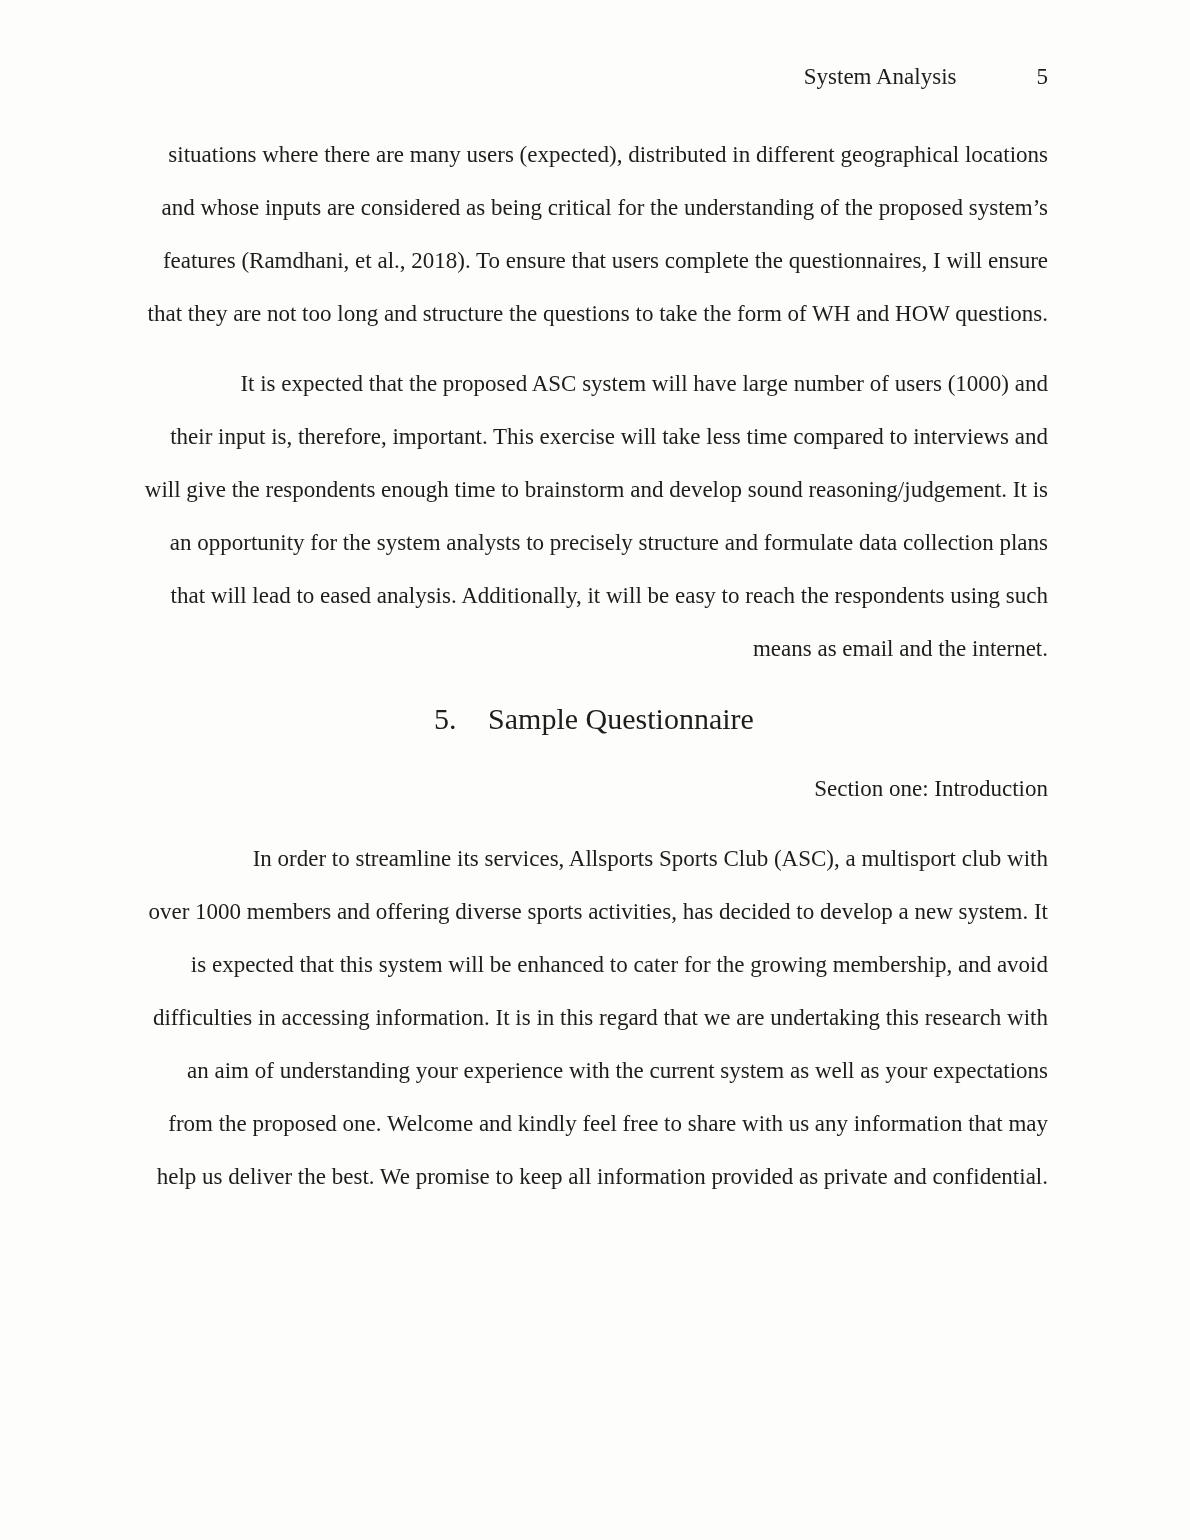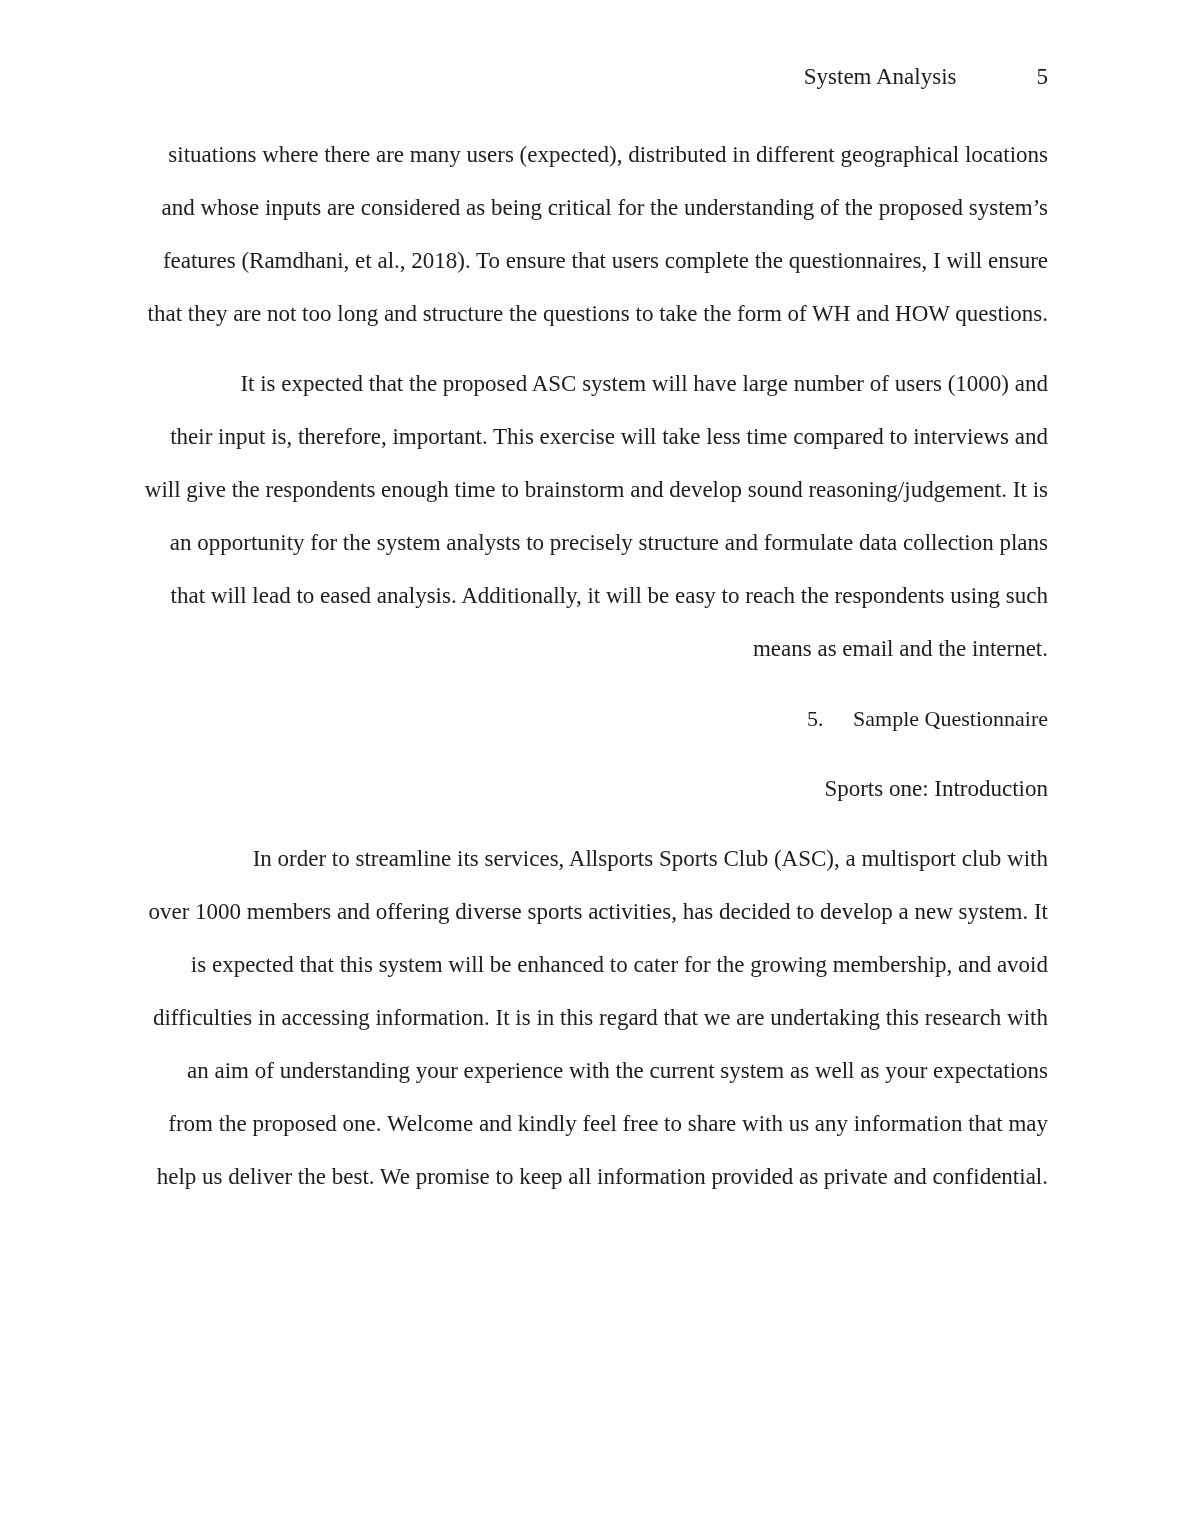--- a/index.html
+++ b/index.html
@@ -29,23 +29,23 @@
   .body-text .para {
     line-height: 53px;
     margin: 0 0 17px 0;
     text-align: right;
   }
   .indent {
     text-indent: 70px;
   }
   .heading {
     font-weight: normal;
-    font-size: 22px;
+    font-size: 30px;
     line-height: 53px;
-    text-align: right;
+    text-align: center;
     margin: 0 0 17px 0;
   }
   .heading .heading-title {
     margin-left: 24px;
   }
 </style>
 </head>
 <body>
 
 <div class="page">
@@ -59,19 +59,19 @@
 
     <p class="para">situations where there are many users (expected), distributed in different geographical locations and whose inputs are considered as being critical for the understanding of the proposed system’s features (Ramdhani, et al., 2018). To ensure that users complete the questionnaires, I will ensure that they are not too long and structure the questions to take the form of WH and HOW questions.</p>
 
     <p class="para indent">It is expected that the proposed ASC system will have large number of users (1000) and their input is, therefore, important. This exercise will take less time compared to interviews and will give the respondents enough time to brainstorm and develop sound reasoning/judgement. It is an opportunity for the system analysts to precisely structure and formulate data collection plans that will lead to eased analysis. Additionally, it will be easy to reach the respondents using such means as email and the internet.</p>
 
     <h2 class="heading">
       <span>5.</span>
       <span class="heading-title">Sample Questionnaire</span>
     </h2>
 
-    <p class="para">Sports one: Introduction</p>
+    <p class="para">Section one: Introduction</p>
 
     <p class="para indent">In order to streamline its services, Allsports Sports Club (ASC), a multisport club with over 1000 members and offering diverse sports activities, has decided to develop a new system. It is expected that this system will be enhanced to cater for the growing membership, and avoid difficulties in accessing information. It is in this regard that we are undertaking this research with an aim of understanding your experience with the current system as well as your expectations from the proposed one. Welcome and kindly feel free to share with us any information that may help us deliver the best. We promise to keep all information provided as private and confidential.</p>
 
   </div>
 
 </div>
 
 </body></html>

